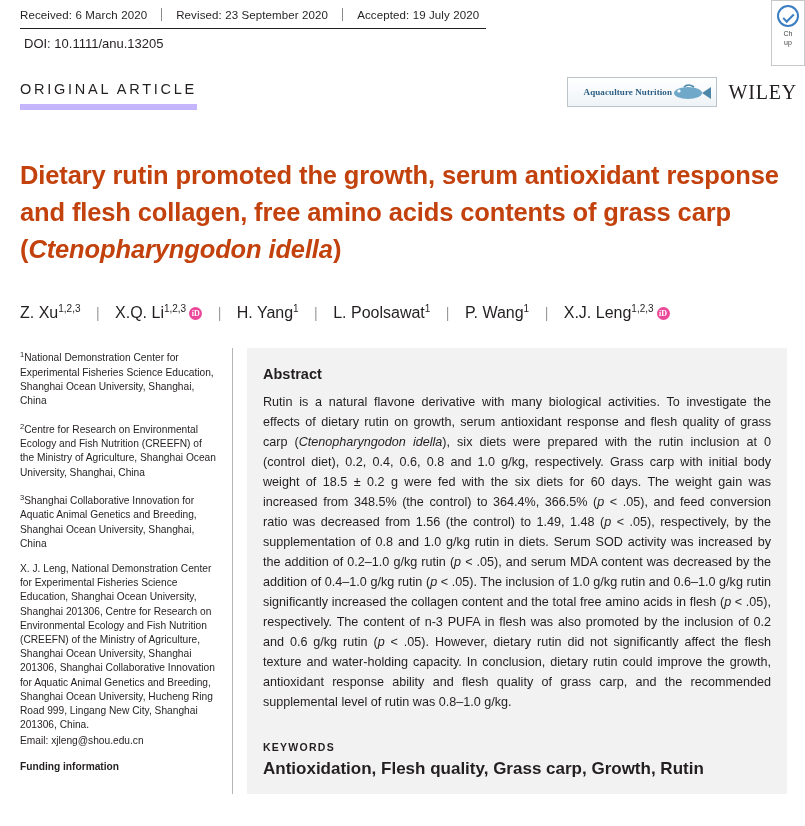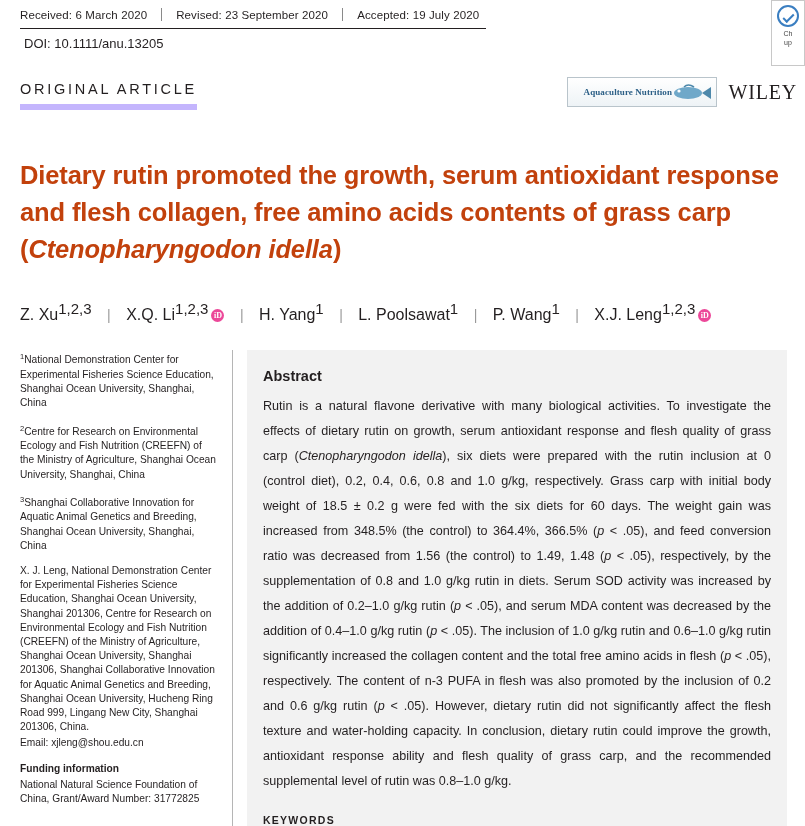--- a/index.html
+++ b/index.html
@@ -157,21 +157,21 @@
   }
   .title .ital { font-style: italic; font-weight: bold; }
 
   
   .authors {
     margin: 28px 20px 0 20px;
     font-size: 16px;
     color: #231f20;
     line-height: 26px;
   }
-  .authors sup { font-size: 15px; vertical-align: super; }
+  .authors sup { font-size: 10px; vertical-align: super; }
   .authors .sep {
     display: inline-block;
     color: #9a9a9a;
     margin: 0 11px;
     font-size: 14px;
   }
   .orcid {
     display: inline-block;
     width: 13px;
     height: 13px;
@@ -220,28 +220,28 @@
     box-sizing: border-box;
   }
   .abstract-head {
     font-size: 14.5px;
     font-weight: bold;
     color: #231f20;
     margin: 0 0 10px 0;
   }
   .abstract-text {
     font-size: 12.6px;
-    line-height: 25px;
+    line-height: 20px;
     color: #231f20;
     text-align: justify;
     margin: 0;
   }
   .abstract-text .ital { font-style: italic; }
   .kw-head {
-    margin-top: 20px;
+    margin-top: 29px;
     font-size: 10.5px;
     letter-spacing: 0.12em;
     font-weight: bold;
     color: #231f20;
   }
   .kw-list {
     margin-top: 7px;
     font-size: 17px;
     color: #231f20;
     line-height: 18px;
@@ -305,21 +305,20 @@
 
   <div class="col-left">
     <p><sup>1</sup><span>National Demonstration Center for Experimental Fisheries Science Education, Shanghai Ocean University, Shanghai, China</span></p>
     <p><sup>2</sup><span>Centre for Research on Environmental Ecology and Fish Nutrition (CREEFN) of the Ministry of Agriculture, Shanghai Ocean University, Shanghai, China</span></p>
     <p><sup>3</sup><span>Shanghai Collaborative Innovation for Aquatic Animal Genetics and Breeding, Shanghai Ocean University, Shanghai, China</span></p>
 
     <p style="margin-bottom:2px;">X. J. Leng, National Demonstration Center for Experimental Fisheries Science Education, Shanghai Ocean University, Shanghai 201306, Centre for Research on Environmental Ecology and Fish Nutrition (CREEFN) of the Ministry of Agriculture, Shanghai Ocean University, Shanghai 201306, Shanghai Collaborative Innovation for Aquatic Animal Genetics and Breeding, Shanghai Ocean University, Hucheng Ring Road 999, Lingang New City, Shanghai 201306, China.</p>
     <p>Email: xjleng@shou.edu.cn</p>
 
     <p class="hd">Funding information</p>
-    <p>National Natural Science Foundation of China, Grant/Award Number: 31772825</p>
   </div>
 
   <div class="col-divider"></div>
 
   <div class="col-right">
     <div class="abstract-head">Abstract</div>
     <p class="abstract-text"><span>Rutin is a natural flavone derivative with many biological activities. To investigate the effects of dietary rutin on growth, serum antioxidant response and flesh quality of grass carp (</span><span class="ital">Ctenopharyngodon idella</span><span>), six diets were prepared with the rutin inclusion at 0 (control diet), 0.2, 0.4, 0.6, 0.8 and 1.0 g/kg, respectively. Grass carp with initial body weight of 18.5 ± 0.2 g were fed with the six diets for 60 days. The weight gain was increased from 348.5% (the control) to 364.4%, 366.5% (</span><span class="ital">p</span><span> &lt; .05), and feed conversion ratio was decreased from 1.56 (the control) to 1.49, 1.48 (</span><span class="ital">p</span><span> &lt; .05), respectively, by the supplementation of 0.8 and 1.0 g/kg rutin in diets. Serum SOD activity was increased by the addition of 0.2–1.0 g/kg rutin (</span><span class="ital">p</span><span> &lt; .05), and serum MDA content was decreased by the addition of 0.4–1.0 g/kg rutin (</span><span class="ital">p</span><span> &lt; .05). The inclusion of 1.0 g/kg rutin and 0.6–1.0 g/kg rutin significantly increased the collagen content and the total free amino acids in flesh (</span><span class="ital">p</span><span> &lt; .05), respectively. The content of n-3 PUFA in flesh was also promoted by the inclusion of 0.2 and 0.6 g/kg rutin (</span><span class="ital">p</span><span> &lt; .05). However, dietary rutin did not significantly affect the flesh texture and water-holding capacity. In conclusion, dietary rutin could improve the growth, antioxidant response ability and flesh quality of grass carp, and the recommended supplemental level of rutin was 0.8–1.0 g/kg.</span></p>
     <div class="kw-head">KEYWORDS</div>
     <div class="kw-list">Antioxidation, Flesh quality, Grass carp, Growth, Rutin</div>
   </div>

